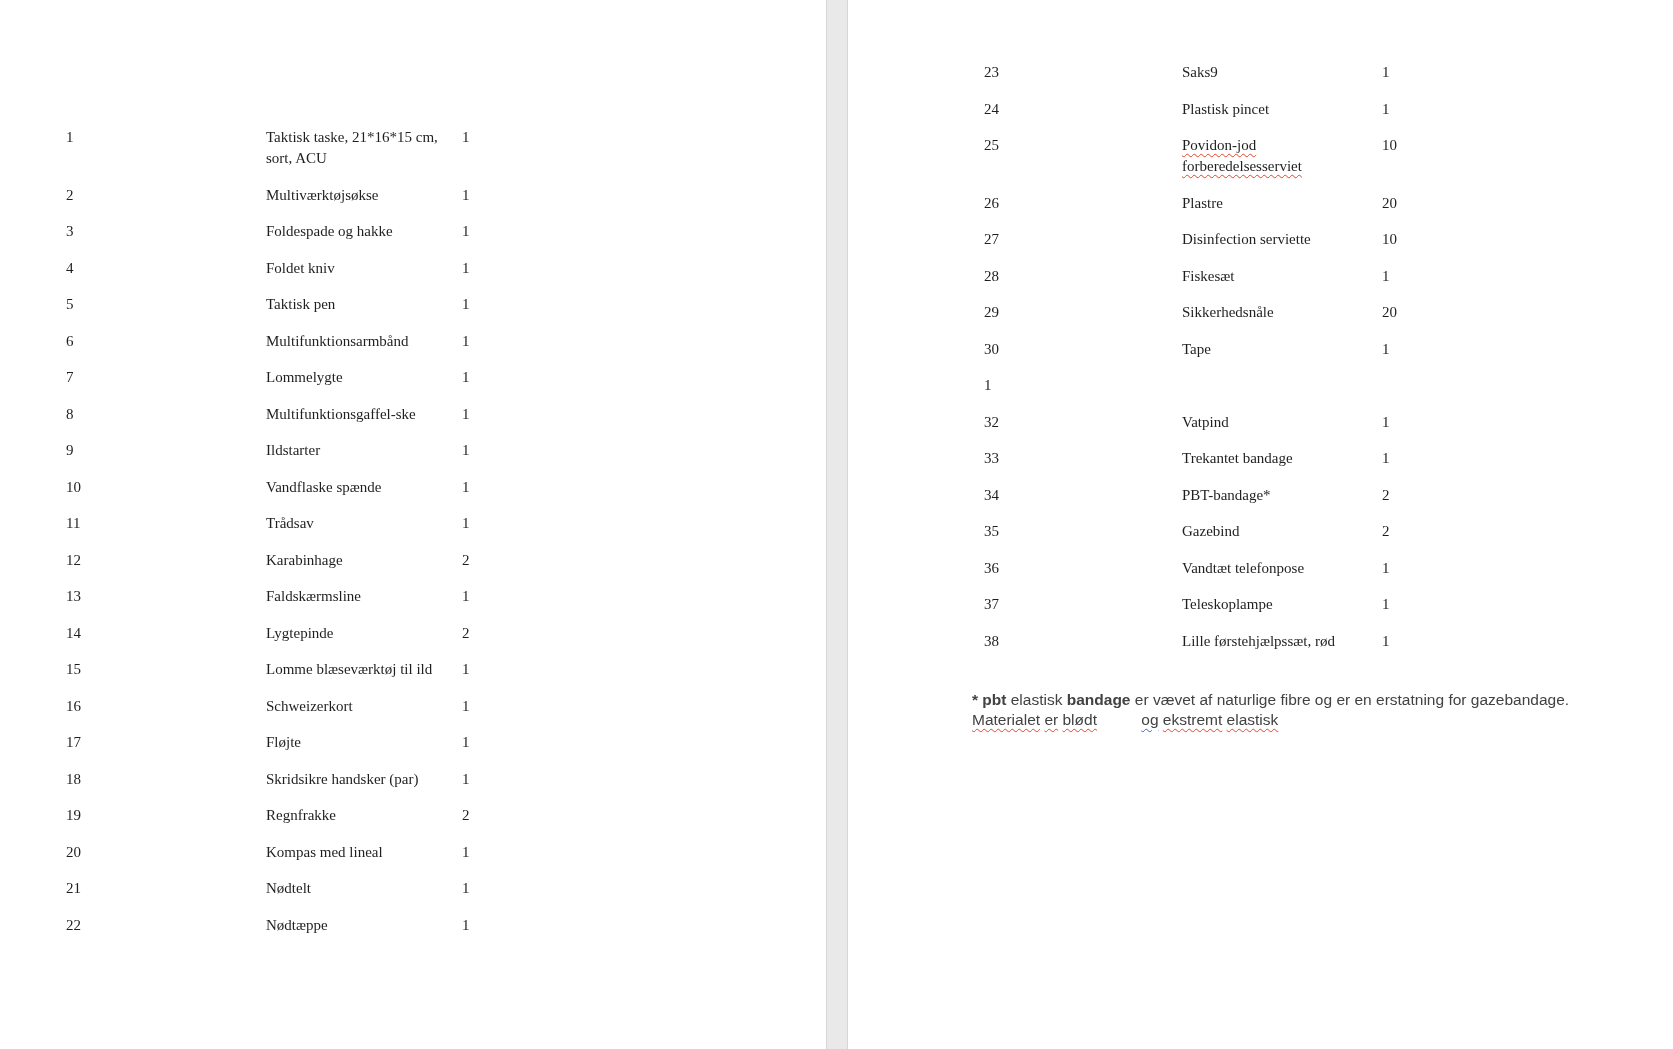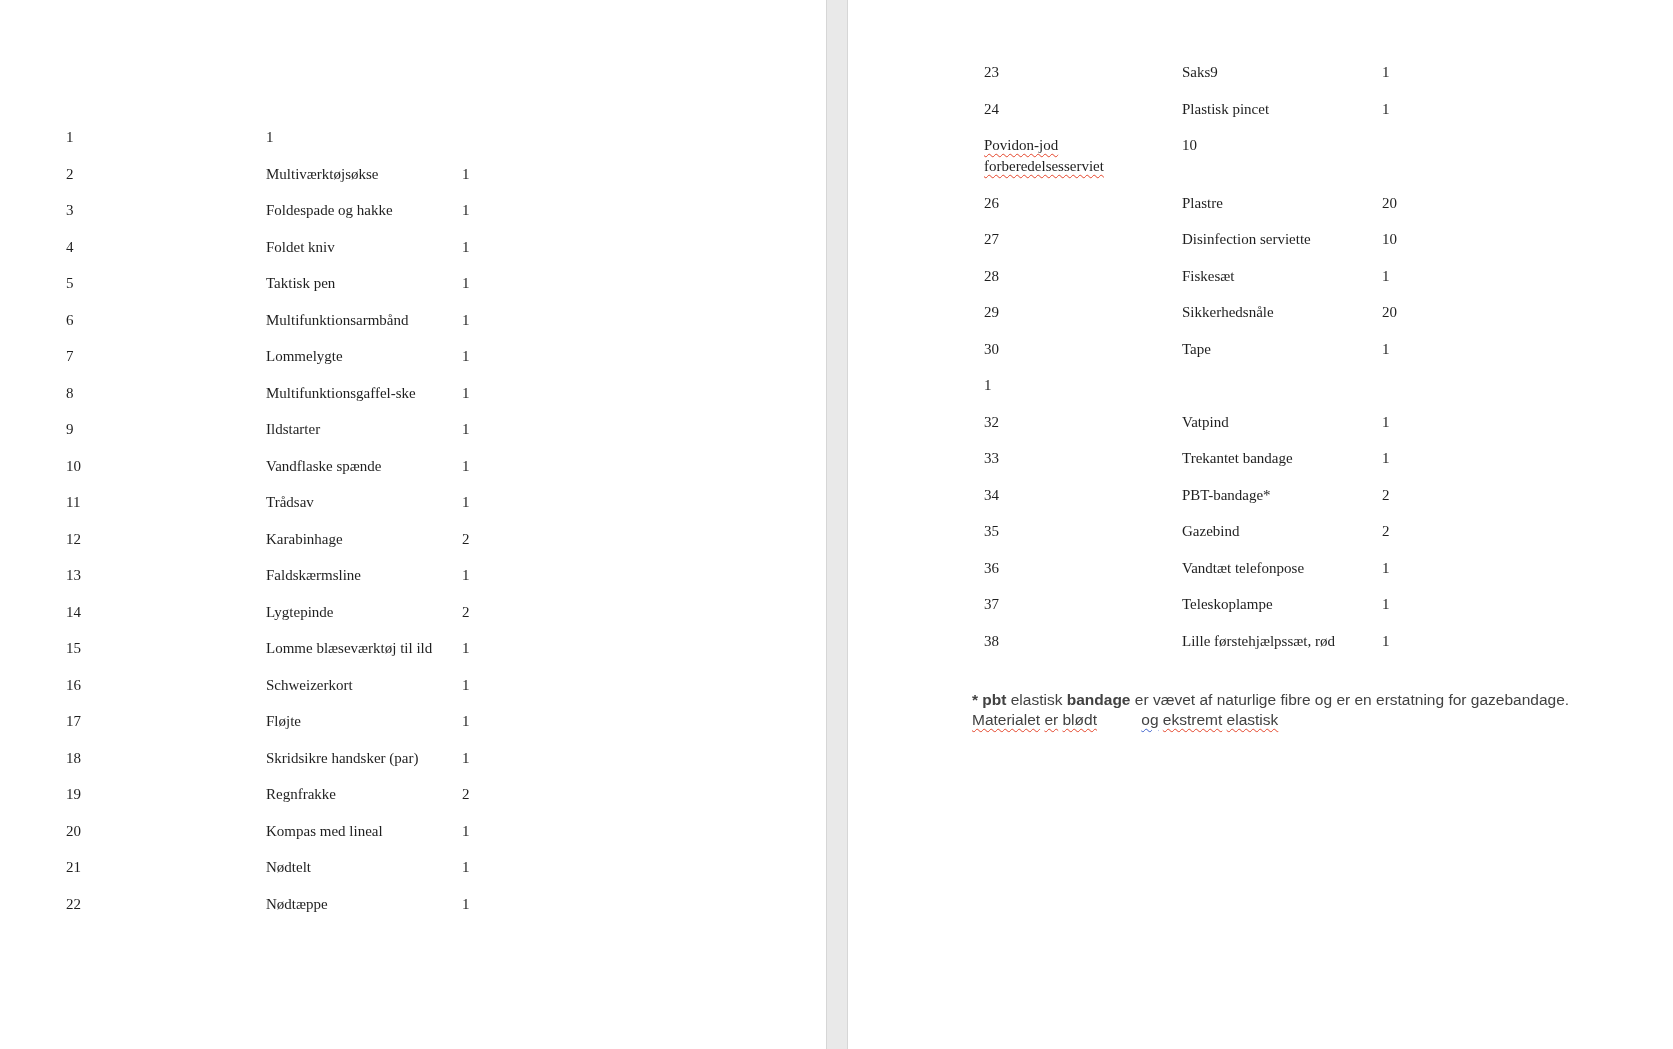--- a/index.html
+++ b/index.html
@@ -38,20 +38,24 @@
 </head>
 <body>
 
 <div class="screen">
 
   <section class="page page1">
     <div class="tbl tbl-left">
       <div>
           <div class="row">
             <div class="cell nr">1</div>
+            <div class="cell desc">
+              <div class="line">Taktisk taske, 21*16*15 cm,</div>
+              <div class="line">sort, ACU</div>
+            </div>
             <div class="cell qty">1</div>
           </div>
           <div class="row">
             <div class="cell nr">2</div>
             <div class="cell desc">
               <div class="line">Multiværktøjsøkse</div>
             </div>
             <div class="cell qty">1</div>
           </div>
           <div class="row">
@@ -211,20 +215,21 @@
             <div class="cell qty">1</div>
           </div>
           <div class="row">
             <div class="cell nr">24</div>
             <div class="cell desc">
               <div class="line">Plastisk pincet</div>
             </div>
             <div class="cell qty">1</div>
           </div>
           <div class="row">
+            <div class="cell nr">25</div>
             <div class="cell desc">
               <div class="line misspell">Povidon-jod</div>
               <div class="line misspell">forberedelsesserviet</div>
             </div>
             <div class="cell qty">10</div>
           </div>
           <div class="row">
             <div class="cell nr">26</div>
             <div class="cell desc">
               <div class="line">Plastre</div>

